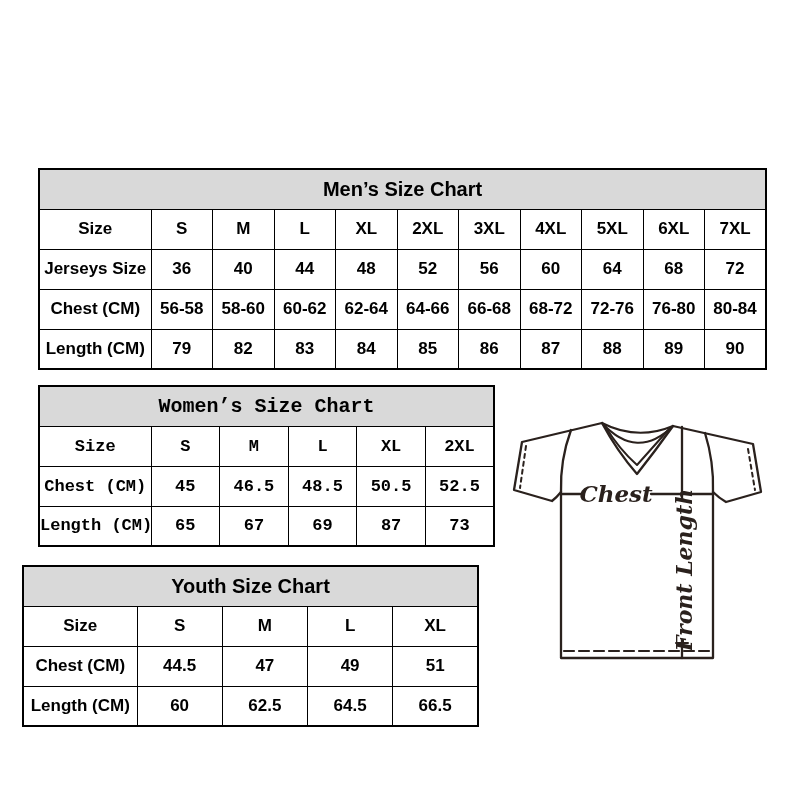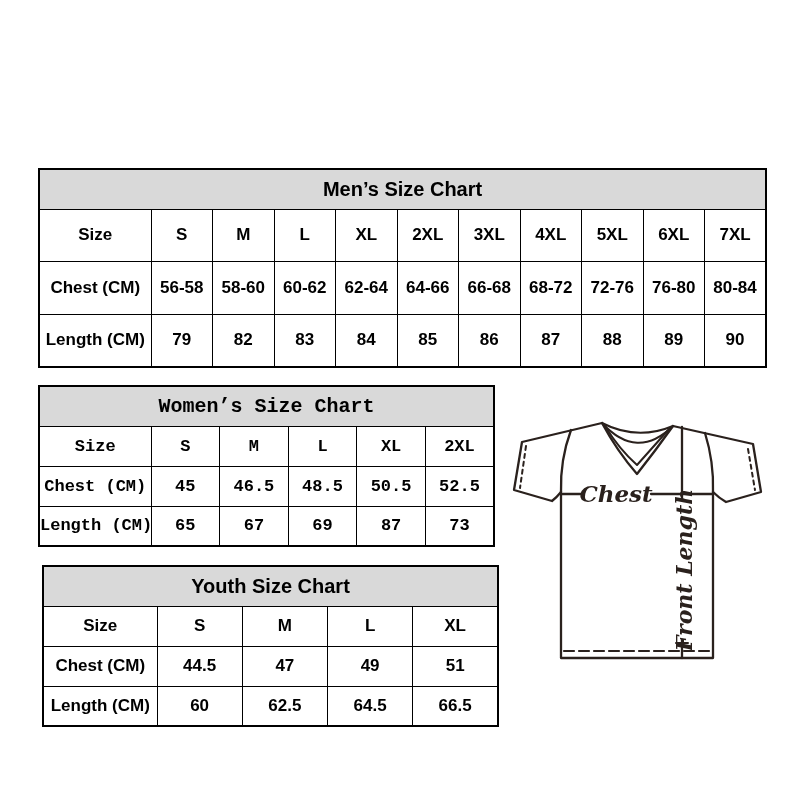--- a/index.html
+++ b/index.html
@@ -18,21 +18,21 @@
   table.size-table th,table.size-table td{
     border:1px solid #000;text-align:center;vertical-align:middle;
     font-weight:bold;font-size:17px;padding:0;overflow:hidden;white-space:nowrap;
   }
   table.size-table th.tbl-title{
     background:#d9d9d9;font-size:20px;height:38px;
   }
   table.size-table tr{height:40px;}
   #mens-table{left:38px;top:148px;width:727px;height:200px;}
   #womens-table{left:38px;top:365px;width:455px;height:162px;font-family:Liberation Mono, monospace;}
-  #youth-table{left:42px;top:545px;width:455px;height:143px;}
+  #youth-table{left:22px;top:545px;width:455px;height:143px;}
   .jersey-wrap{position:absolute;left:505px;top:400px;width:270px;height:270px;}
   .jersey-wrap svg{display:block;width:270px;height:270px;}
   .jersey-label{
     font-family:"DejaVu Serif",serif;font-style:italic;font-weight:bold;
   }
 </style>
 </head>
 <body>
 
 <div class="page">
@@ -63,20 +63,33 @@
           <td>S</td>
           <td>M</td>
           <td>L</td>
           <td>XL</td>
           <td>2XL</td>
           <td>3XL</td>
           <td>4XL</td>
           <td>5XL</td>
           <td>6XL</td>
           <td>7XL</td>
+        </tr>
+        <tr>
+          <td>Jerseys Size</td>
+          <td>36</td>
+          <td>40</td>
+          <td>44</td>
+          <td>48</td>
+          <td>52</td>
+          <td>56</td>
+          <td>60</td>
+          <td>64</td>
+          <td>68</td>
+          <td>72</td>
         </tr>
         <tr>
           <td>Chest (CM)</td>
           <td>56-58</td>
           <td>58-60</td>
           <td>60-62</td>
           <td>62-64</td>
           <td>64-66</td>
           <td>66-68</td>
           <td>68-72</td>

